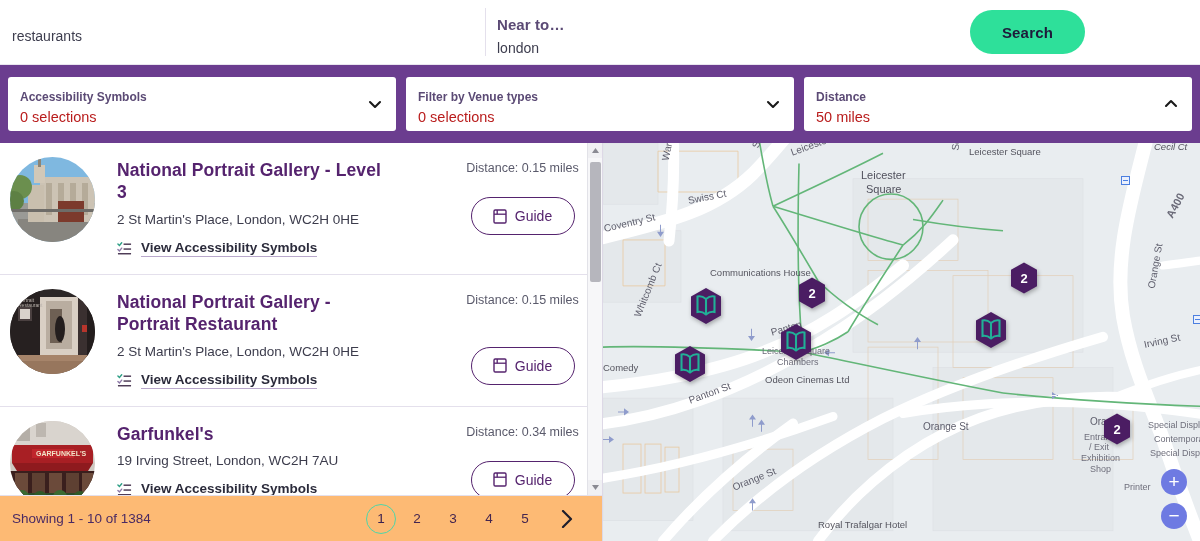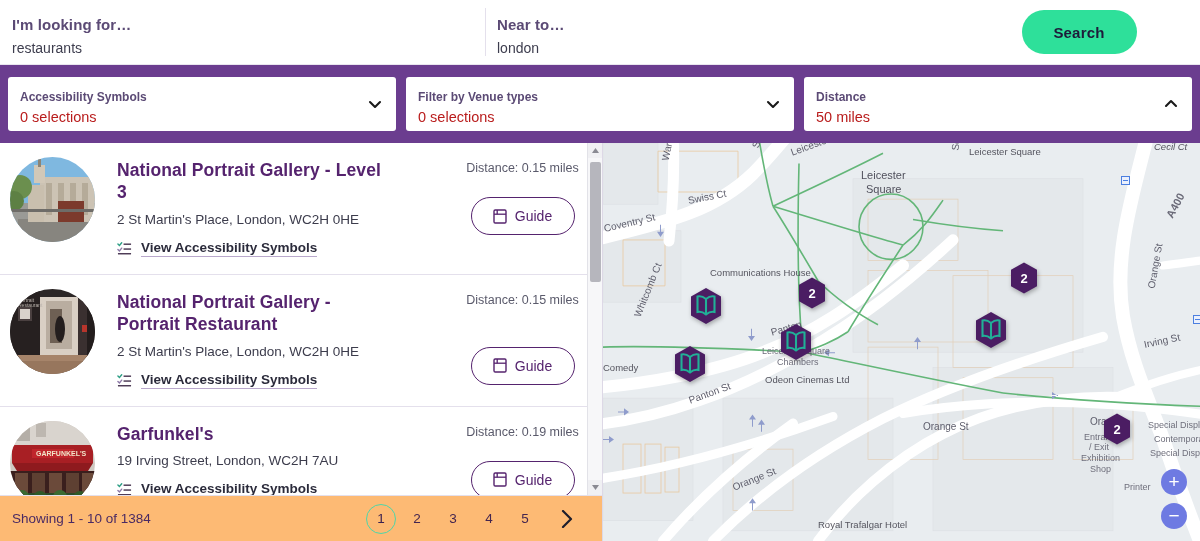--- a/index.html
+++ b/index.html
@@ -53,21 +53,21 @@
     margin-bottom: 7px;
   }
   .sf-value {
     font-size: 14px;
     color: #3d3d4e;
   }
   .search-btn-wrap {
     width: 230px;
     display: flex;
     align-items: center;
-    justify-content: center;
+    justify-content: flex-start;
     padding-right: 12px;
   }
   .search-btn {
     background: #2ee09a;
     color: #1e1b3a;
     border: none;
     border-radius: 22px;
     height: 44px;
     width: 115px;
     font-size: 15px;
@@ -366,21 +366,20 @@
     background: #4b7fe0;
   }
 </style>
 </head>
 <body>
 
 <div id="app">
 
   <div class="search-header">
     <div class="search-field">
-      <div class="sf-label">I'm looking for…</div>
       <div class="sf-value">restaurants</div>
     </div>
     <div class="search-field">
       <div class="sf-label">Near to…</div>
       <div class="sf-value">london</div>
     </div>
     <div class="search-btn-wrap">
       <button class="search-btn">Search</button>
     </div>
   </div>
@@ -560,21 +559,21 @@
                   <path d="M1 9 L2.6 10.6 L5 7.6" fill="none" stroke="#8e7aa8" stroke-width="1.5" stroke-linecap="round"></path>
                   <line x1="7" y1="3.4" x2="15" y2="3.4" stroke="#46334f" stroke-width="1.5"></line>
                   <line x1="7" y1="8.6" x2="15" y2="8.6" stroke="#46334f" stroke-width="1.5"></line>
                   <line x1="1" y1="13.6" x2="15" y2="13.6" stroke="#46334f" stroke-width="1.5"></line>
                 </svg>
               </span>
               <span class="r-acc-text">View Accessibility Symbols</span>
             </div>
           </div>
           <div class="r-right">
-            <div class="r-dist">Distance: 0.19 miles</div>
+            <div class="r-dist">Distance: 0.34 miles</div>
             <button class="guide-btn">
               <span>
                 <svg width="14" height="15" viewBox="0 0 14 15">
                   <rect x="1" y="1" width="12" height="13" rx="1.2" fill="none" stroke="#55236e" stroke-width="1.4"></rect>
                   <line x1="1" y1="5.2" x2="13" y2="5.2" stroke="#55236e" stroke-width="1.3"></line>
                   <line x1="4.2" y1="1" x2="4.2" y2="5.2" stroke="#55236e" stroke-width="1.3"></line>
                 </svg>
               </span>
               <span>Guide</span>
             </button>

